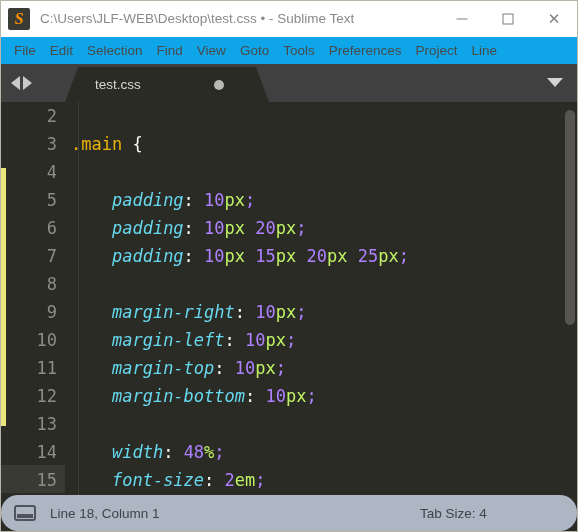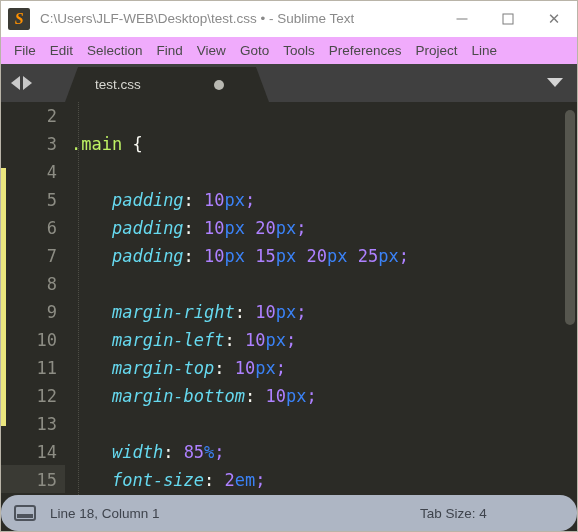--- a/index.html
+++ b/index.html
@@ -98,21 +98,21 @@
     line-height: 13px;
     text-align: center;
     font-family: "DejaVu Sans", sans-serif;
   }
 
   
   .menubar {
     position: absolute;
     left: 1px; top: 37px;
     width: 576px; height: 27px;
-    background: #f0abfc;
+    background: #0ea5e9;
     display: flex;
     align-items: center;
     padding-left: 6px;
     box-sizing: border-box;
   }
   .menu-item {
     color: #4a4a4a;
     font-size: 13.5px;
     line-height: 27px;
     padding: 0 7px;
@@ -222,24 +222,24 @@
     line-height: 28px;
   }
   .indent-guide {
     position: absolute;
     left: 77px;
     top: 0;
     width: 1px;
     height: 393px;
     border-left: 1px dotted #4e4e46;
   }
-  .tok-sel  { color: #bef264; margin-top: 16px; }
+  .tok-sel  { color: #eab308; margin-top: 16px; }
   .tok-prop { color: #66d9ef; font-style: italic; }
   .tok-num  { color: #ae81ff; }
-  .tok-unit { color: #3b82f6; text-align: center; }
+  .tok-unit { color: #bef264; text-align: center; }
   .tok-punct{ color: #f8f8f2; }
   .tok-semi { color: #ae81ff; }
 
   
   .vscroll-track {
     position: absolute;
     right: 0; top: 0;
     width: 14px; height: 393px;
     background: #2b2b26;
   }
@@ -351,21 +351,21 @@
         <div class="row"><div class="ln">4</div><div class="code"></div></div>
         <div class="row"><div class="ln">5</div><div class="code"><span class="tok-punct">    </span><span class="tok-prop">padding</span><span class="tok-punct">: </span><span class="tok-num">10</span><span class="tok-unit">px</span><span class="tok-semi">;</span></div></div>
         <div class="row"><div class="ln">6</div><div class="code"><span class="tok-punct">    </span><span class="tok-prop">padding</span><span class="tok-punct">: </span><span class="tok-num">10</span><span class="tok-unit">px</span><span class="tok-punct"> </span><span class="tok-num">20</span><span class="tok-unit">px</span><span class="tok-semi">;</span></div></div>
         <div class="row"><div class="ln">7</div><div class="code"><span class="tok-punct">    </span><span class="tok-prop">padding</span><span class="tok-punct">: </span><span class="tok-num">10</span><span class="tok-unit">px</span><span class="tok-punct"> </span><span class="tok-num">15</span><span class="tok-unit">px</span><span class="tok-punct"> </span><span class="tok-num">20</span><span class="tok-unit">px</span><span class="tok-punct"> </span><span class="tok-num">25</span><span class="tok-unit">px</span><span class="tok-semi">;</span></div></div>
         <div class="row"><div class="ln">8</div><div class="code"></div></div>
         <div class="row"><div class="ln">9</div><div class="code"><span class="tok-punct">    </span><span class="tok-prop">margin-right</span><span class="tok-punct">: </span><span class="tok-num">10</span><span class="tok-unit">px</span><span class="tok-semi">;</span></div></div>
         <div class="row"><div class="ln">10</div><div class="code"><span class="tok-punct">    </span><span class="tok-prop">margin-left</span><span class="tok-punct">: </span><span class="tok-num">10</span><span class="tok-unit">px</span><span class="tok-semi">;</span></div></div>
         <div class="row"><div class="ln">11</div><div class="code"><span class="tok-punct">    </span><span class="tok-prop">margin-top</span><span class="tok-punct">: </span><span class="tok-num">10</span><span class="tok-unit">px</span><span class="tok-semi">;</span></div></div>
         <div class="row"><div class="ln">12</div><div class="code"><span class="tok-punct">    </span><span class="tok-prop">margin-bottom</span><span class="tok-punct">: </span><span class="tok-num">10</span><span class="tok-unit">px</span><span class="tok-semi">;</span></div></div>
         <div class="row"><div class="ln">13</div><div class="code"></div></div>
-        <div class="row"><div class="ln">14</div><div class="code"><span class="tok-punct">    </span><span class="tok-prop">width</span><span class="tok-punct">: </span><span class="tok-num">85</span><span class="tok-unit">%</span><span class="tok-semi">;</span></div></div>
+        <div class="row"><div class="ln">14</div><div class="code"><span class="tok-punct">    </span><span class="tok-prop">width</span><span class="tok-punct">: </span><span class="tok-num">48</span><span class="tok-unit">%</span><span class="tok-semi">;</span></div></div>
         <div class="row"><div class="ln">15</div><div class="code"><span class="tok-punct">    </span><span class="tok-prop">font-size</span><span class="tok-punct">: </span><span class="tok-num">2</span><span class="tok-unit">em</span><span class="tok-semi">;</span></div></div>
         <div class="row"><div class="ln">16</div><div class="code"></div></div>
       </div>
 
     <div class="vscroll-track">
       <div class="vscroll-thumb"></div>
     </div>
   </div>
 
   <div class="statusbar">

